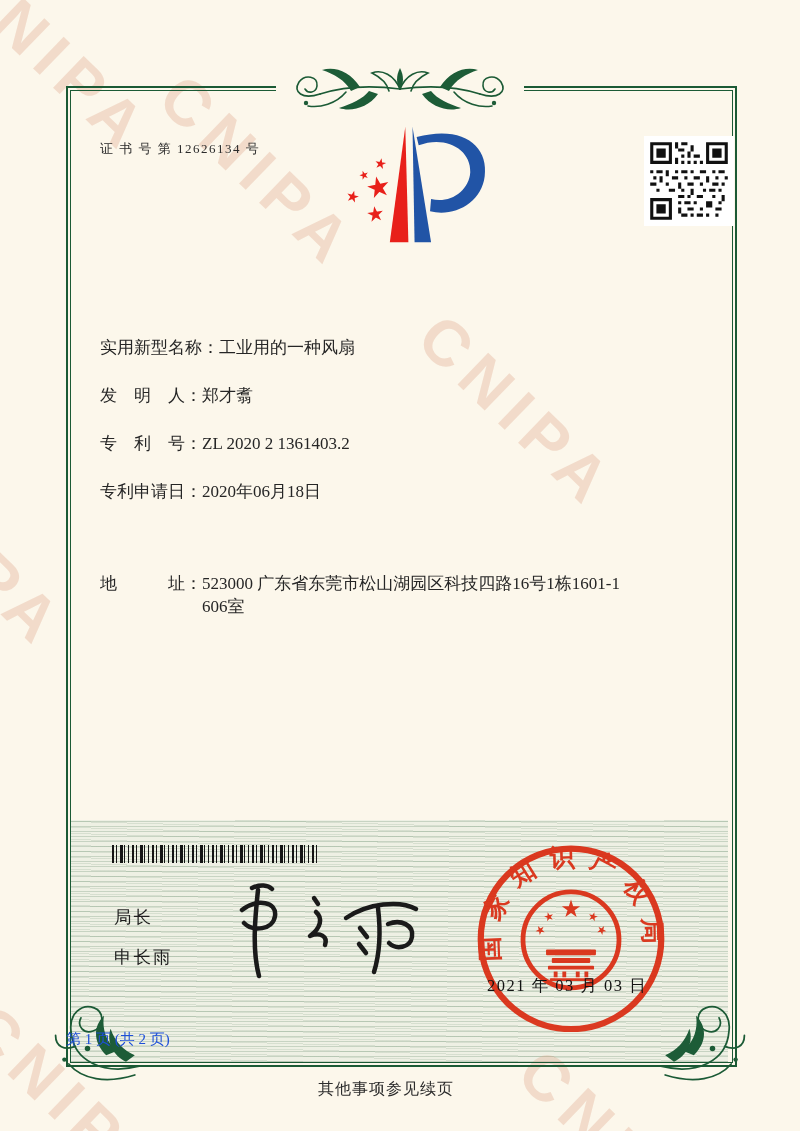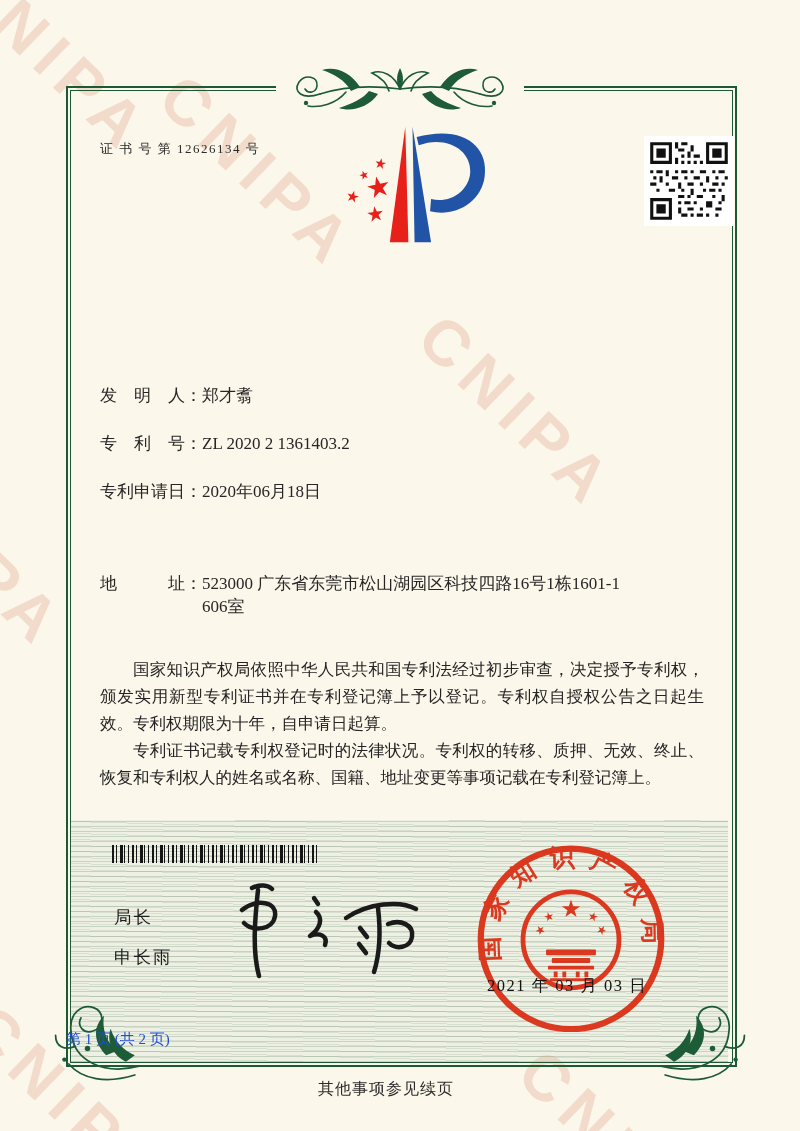--- a/index.html
+++ b/index.html
@@ -143,37 +143,36 @@
     <rect x="-2" y="-2" width="29" height="29" fill="#ffffff"></rect>
     <g fill="#111">
       <path fill-rule="evenodd" d="M0 0h7v7h-7zM1 1v5h5v-5zM2 2h3v3h-3z"></path>
       <path fill-rule="evenodd" d="M18 0h7v7h-7zM19 1v5h5v-5zM20 2h3v3h-3z"></path>
       <path fill-rule="evenodd" d="M0 18h7v7h-7zM1 19v5h5v-5zM2 20h3v3h-3z"></path>
       <path d="M8 0h1v2h-1zM10 0h2v1h-2zM13 1h1v2h-1zM9 2h2v1h-2zM12 3h1v2h-1zM10 4h1v1h-1zM14 4h2v1h-2zM8 5h1v1h-1zM8 6h1v1h-1zM10 6h1v1h-1zM12 6h1v1h-1zM14 6h1v1h-1zM16 6h1v1h-1zM0 9h1v1h-1zM2 9h2v1h-2zM5 9h1v2h-1zM8 9h1v1h-1zM10 9h2v1h-2zM13 9h1v1h-1zM16 9h2v1h-2zM20 9h1v1h-1zM22 9h2v1h-2zM1 11h1v1h-1zM3 11h1v2h-1zM7 11h2v1h-2zM11 11h1v1h-1zM14 11h2v1h-2zM18 11h1v2h-1zM21 11h1v1h-1zM24 11h1v1h-1zM0 13h2v1h-2zM5 13h1v1h-1zM9 13h1v2h-1zM12 13h2v1h-2zM16 13h1v1h-1zM20 13h2v1h-2zM23 13h1v1h-1zM2 15h1v1h-1zM6 15h2v1h-2zM10 15h1v1h-1zM13 15h1v2h-1zM17 15h1v1h-1zM19 15h2v1h-2zM22 15h1v1h-1zM9 17h2v1h-2zM12 17h1v1h-1zM15 17h2v1h-2zM20 17h1v1h-1zM23 17h1v2h-1zM9 19h1v1h-1zM11 19h2v1h-2zM14 19h1v1h-1zM18 19h2v2h-2zM22 19h1v1h-1zM9 21h1v2h-1zM12 21h2v1h-2zM16 21h1v1h-1zM21 21h2v1h-2zM10 23h2v1h-2zM13 23h1v1h-1zM15 23h2v1h-2zM18 23h1v1h-1zM21 23h1v1h-1z"></path>
     </g>
   </svg>
 
 
+  <div class="abs row" style="top:336px">
+    <span class="lab">实用新型名称：</span><span>工业用的一种风扇</span>
+  </div>
   <div class="abs row" style="top:384px">
     <span class="lab">发　明　人：</span><span>郑才翥</span>
   </div>
   <div class="abs row" style="top:432px">
     <span class="lab">专　利　号：</span><span>ZL 2020 2 1361403.2</span>
   </div>
   <div class="abs row" style="top:480px">
     <span class="lab">专利申请日：</span><span>2020年06月18日</span>
   </div>
   <div class="abs row" style="top:572px">
     <span class="lab">地　　　址：</span><span class="valblock"><span>523000 广东省东莞市松山湖园区科技四路16号1栋1601-1</span><br><span>606室</span></span>
   </div>
 
-  <div class="abs paras">
-    <p>国家知识产权局依照中华人民共和国专利法经过初步审查，决定授予专利权，颁发实用新型专利证书并在专利登记簿上予以登记。专利权自授权公告之日起生效。专利权期限为十年，自申请日起算。</p>
-    <p>专利证书记载专利权登记时的法律状况。专利权的转移、质押、无效、终止、恢复和专利权人的姓名或名称、国籍、地址变更等事项记载在专利登记簿上。</p>
-  </div>
 
   <div class="abs barcode"></div>
 
   <div class="abs signerblock">
     <div>局长</div>
     <div>申长雨</div>
   </div>
 
   <svg class="abs sig" width="200" height="110" viewBox="0 0 200 110">
     <g stroke="#1a1a1a" stroke-width="4.5" fill="none" stroke-linecap="round" stroke-linejoin="round">

